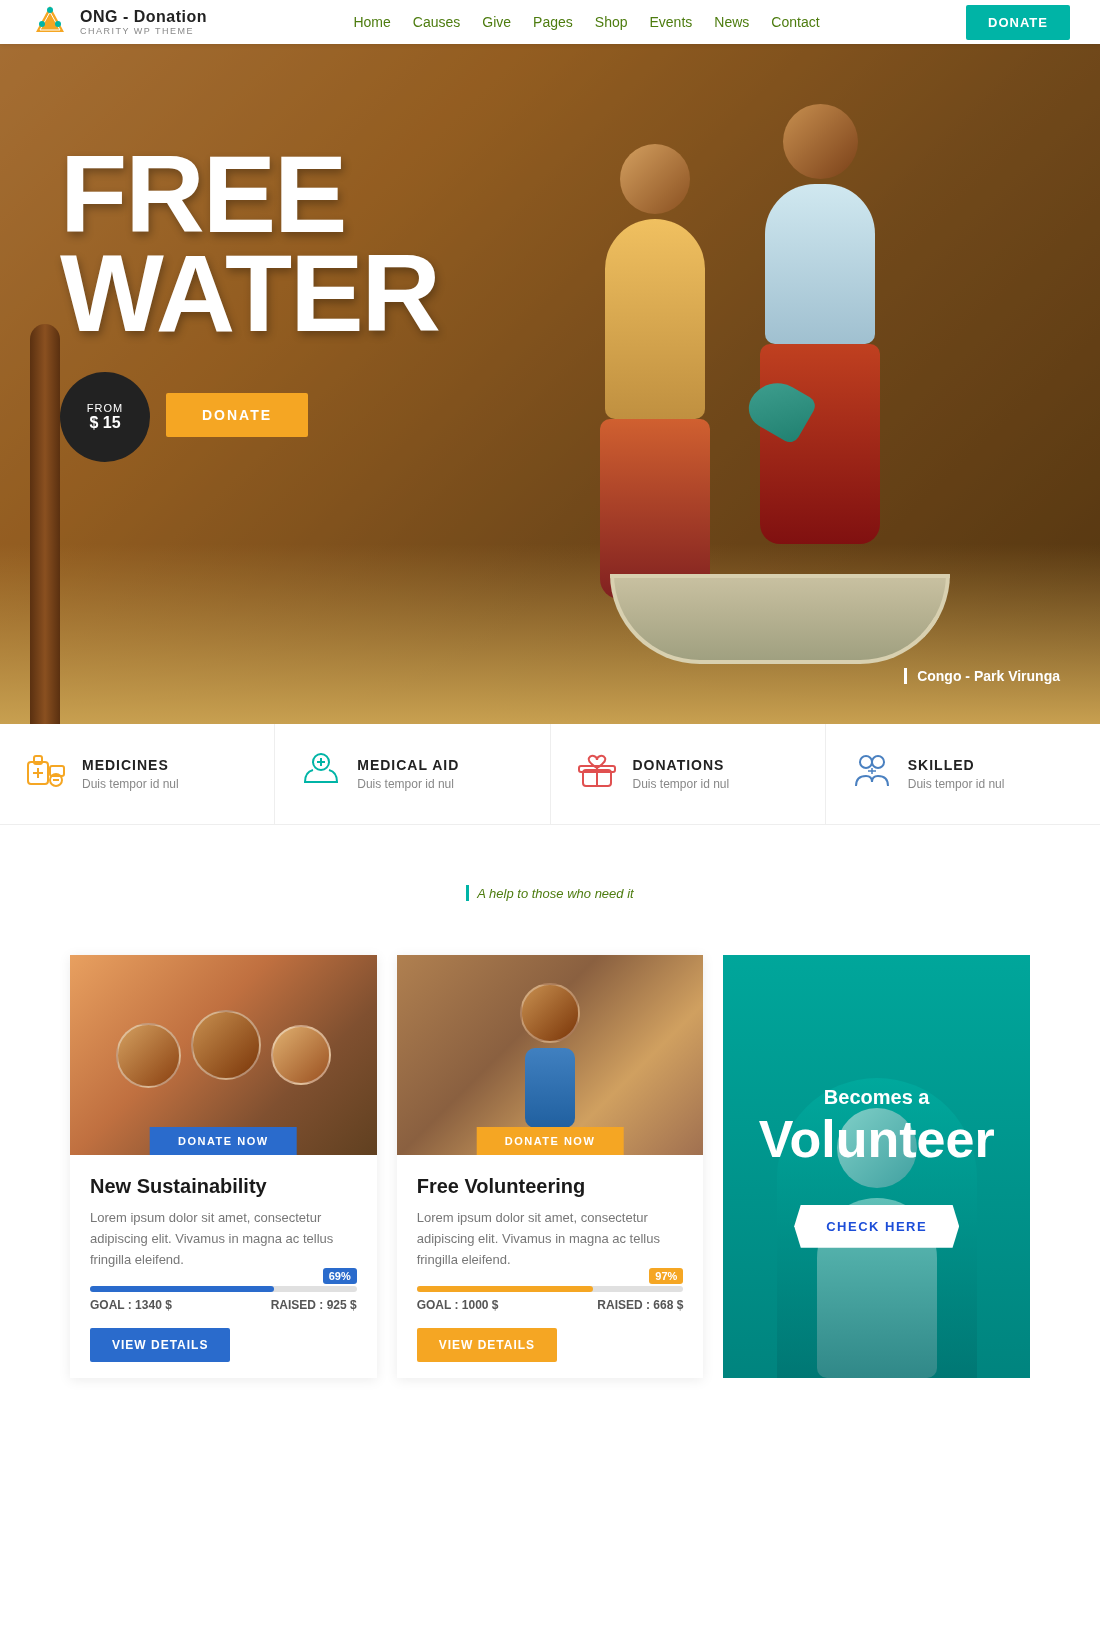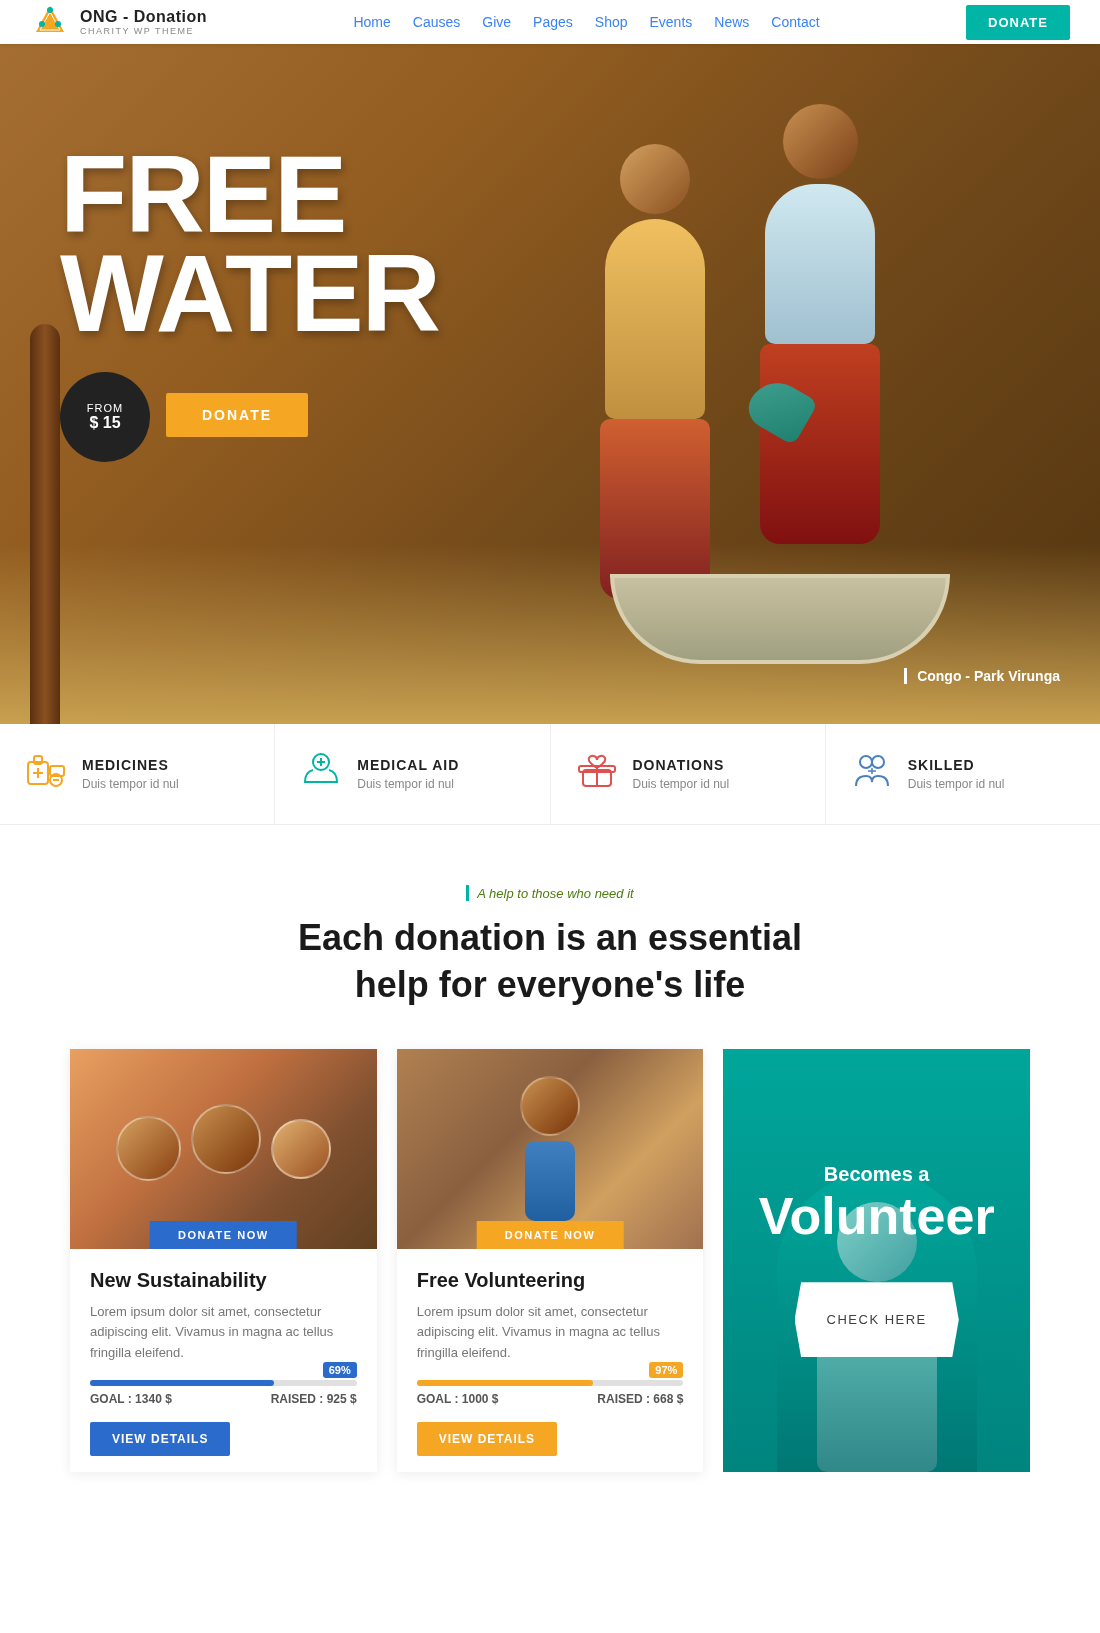--- a/index.html
+++ b/index.html
@@ -23,21 +23,21 @@
       gap: 10px;
     }
     .logo-icon {
       width: 40px;
       height: 40px;
     }
     .logo-text-block { display: flex; flex-direction: column; }
     .logo-title { font-size: 16px; font-weight: 700; color: #222; letter-spacing: 0.5px; }
     .logo-subtitle { font-size: 9px; color: #888; letter-spacing: 1.5px; text-transform: uppercase; }
     nav { display: flex; gap: 22px; align-items: center; }
-    nav a { text-decoration: none; color: #3b82f6; font-size: 14px; font-weight: 500; }
+    nav a { text-decoration: none; color: #4d7c0f; font-size: 14px; font-weight: 500; }
     .donate-btn-header {
       background: #00b4a6;
       color: #fff;
       border: none;
       padding: 10px 22px;
       font-size: 13px;
       font-weight: 700;
       letter-spacing: 1px;
       cursor: pointer;
       border-radius: 2px;
@@ -290,26 +290,26 @@
       position: relative;
       z-index: 2;
       text-align: center;
       color: #fff;
       padding: 40px 30px;
     }
     .vol-becomes { font-size: 20px; font-weight: 700; margin-bottom: 4px; }
     .vol-title { font-size: 52px; font-weight: 900; line-height: 1; margin-bottom: 40px; }
     .vol-brush-btn {
       background: #fff;
-      color: #404040;
+      color: #1d4ed8;
       font-size: 13px;
-      font-weight: 400;
+      font-weight: 700;
       letter-spacing: 1.5px;
       text-transform: uppercase;
-      padding: 30px 32px;
+      padding: 14px 32px;
       border: none;
       cursor: pointer;
       position: relative;
       clip-path: polygon(4% 0%, 96% 0%, 100% 50%, 96% 100%, 4% 100%, 0% 50%);
     }
 
     
     .icon-medicines { color: #f5a623; font-size: 32px; }
     .icon-medical { color: #00b4a6; font-size: 32px; }
     .icon-donations { color: #e05050; font-size: 32px; }
@@ -453,21 +453,20 @@
       <p>Duis tempor id nul</p>
     </div>
   </div>
 </div>
 
 <div class="section-center">
   <div class="section-tag">
     <span class="section-tag-bar"></span>
     <span class="section-tag-text">A help to those who need it</span>
   </div>
-  <h2 class="section-title">Each donation is an essential help for everyone's life</h2>
 </div>
 
 <div class="cards-row">
 
   <div class="card">
     <div class="card-img">
       <div class="card-img-bg card-img-bg-1">
 
         <div style="position:absolute;inset:0;display:flex;align-items:center;justify-content:center;gap:10px;">
           <div style="width:65px;height:65px;border-radius:50%;background:linear-gradient(135deg,#d4a060,#8a4010);border:2px solid rgba(255,255,255,0.4);"></div>

